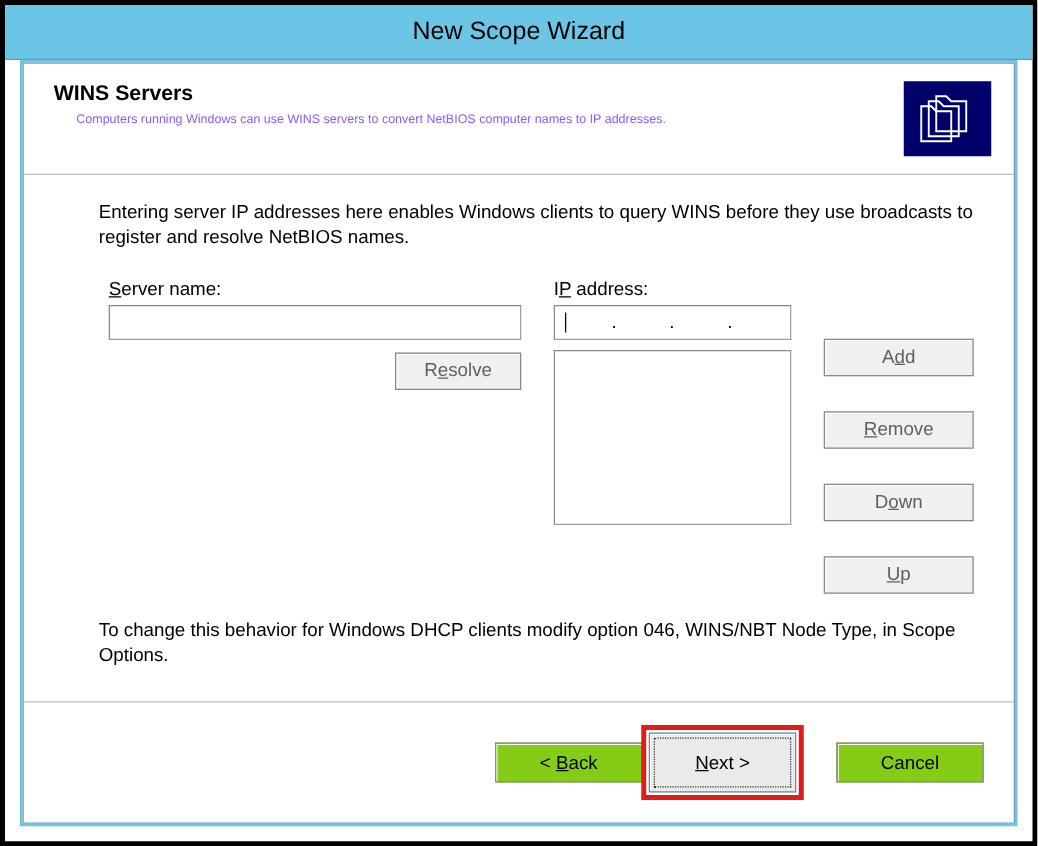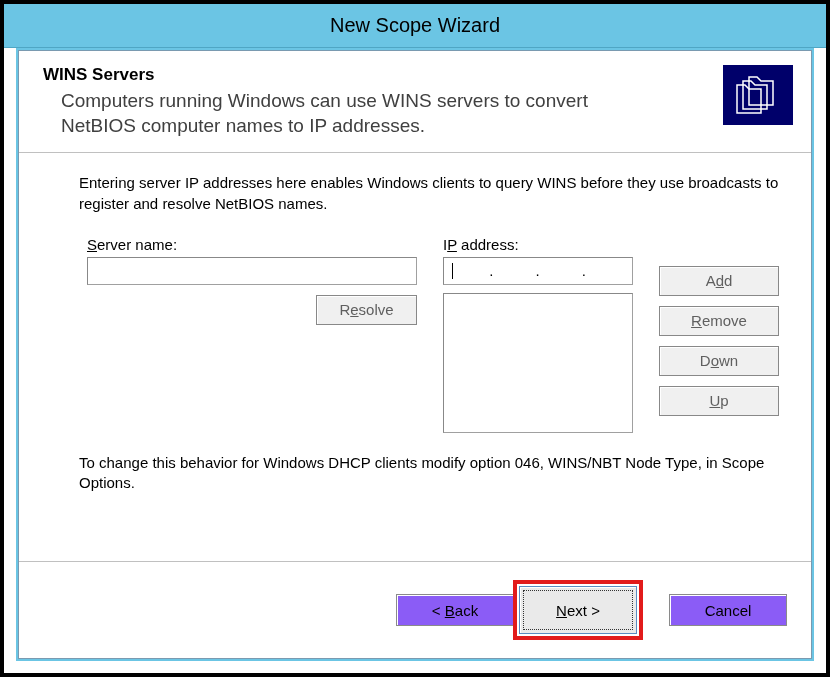--- a/index.html
+++ b/index.html
@@ -60,23 +60,23 @@
     }
     .header-text {
       flex: 1;
     }
     .header-title {
       font-size: 17px;
       font-weight: 700;
       margin-bottom: 4px;
     }
     .header-subtitle {
-      font-size: 19px;
+      font-size: 10px;
       margin-left: 18px;
-      color: #404040;
+      color: #8b5cf6;
       line-height: 1.3;
       max-width: 600px;
     }
     .header-icon {
       width: 70px;
       height: 60px;
       background: #00006a;
       display: flex;
       align-items: center;
       justify-content: center;
@@ -105,21 +105,21 @@
     .col-left {
       flex: 0 0 330px;
     }
     .col-mid {
       flex: 0 0 190px;
     }
     .col-right {
       flex: 0 0 120px;
       display: flex;
       flex-direction: column;
-      gap: 10px;
+      gap: 28px;
     }
     .field-label {
       font-size: 15px;
       margin-bottom: 4px;
       display: block;
     }
     .text-input {
       width: 100%;
       height: 28px;
       border: 1px solid #a0a0a0;
@@ -195,21 +195,21 @@
       padding: 18px 24px;
       display: flex;
       justify-content: flex-end;
       gap: 0;
       align-items: center;
     }
     .btn-footer {
       width: 118px;
       height: 32px;
       border: 1px solid #8a8a8a;
-      background: #8b5cf6;
+      background: #84cc16;
       color: #000;
       font-size: 15px;
       font-family: inherit;
       box-shadow: inset 1px 1px 0 #fff;
     }
     .btn-next-wrap {
       border: 4px solid #e21b1b;
       padding: 2px;
       margin-left: -1px;
     }

